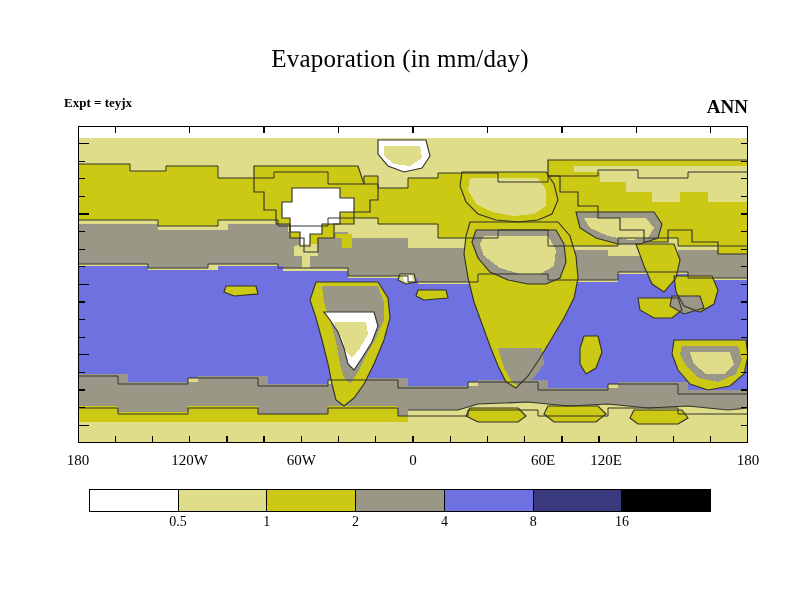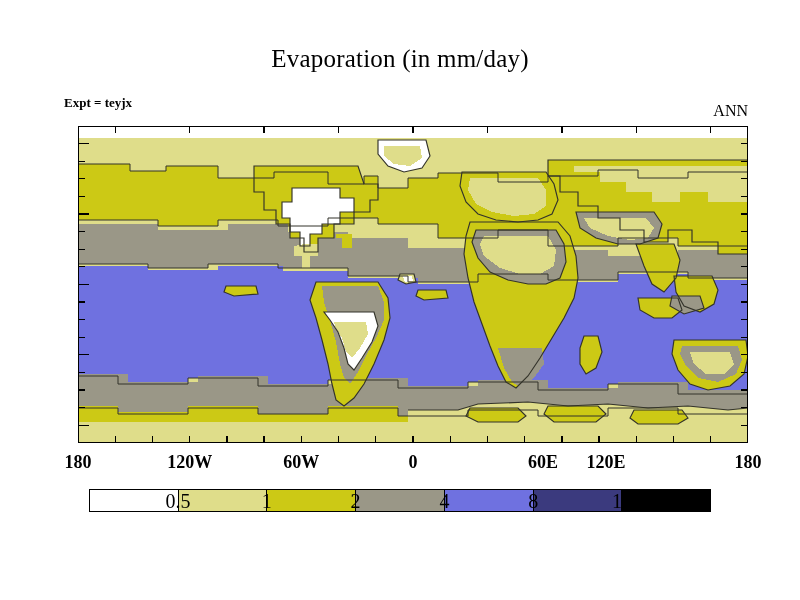--- a/index.html
+++ b/index.html
@@ -42,23 +42,23 @@
   }
   .corner-left {
     position: absolute;
     left: 64px; top: 95px;
     font-size: 13px;
     font-weight: bold;
     white-space: nowrap;
   }
   .corner-right {
     position: absolute;
-    right: 52px; top: 102px;
-    font-size: 16px;
-    font-weight: normal;
+    right: 52px; top: 96px;
+    font-size: 19px;
+    font-weight: bold;
     white-space: nowrap;
   }
 
   
   #map-area {
     position: absolute;
     left: 78px; top: 126px;
     width: 670px; height: 317px;
   }
   #map-svg { display: block; }
@@ -68,22 +68,22 @@
     left: 78px; top: 126px;
     width: 670px; height: 317px;
     border: 1.3px solid #000;
     box-sizing: border-box;
     pointer-events: none;
   }
   .xlab {
     position: absolute;
     top: 452px;
     text-align: center;
-    font-size: 18px;
-    font-weight: bold;
+    font-size: 15px;
+    font-weight: normal;
     white-space: nowrap;
     transform: translateX(-50%);
   }
 
   
   #colorbar {
     position: absolute;
     left: 89px; top: 489px;
     width: 622px; height: 23px;
     border: 1.2px solid #000;
@@ -91,23 +91,23 @@
     display: flex;
   }
   .cb-cell {
     flex: 1 1 0;
     height: 100%;
   }
   .cb-cell + .cb-cell { border-left: 1.1px solid #000; }
 
   .cb-label {
     position: absolute;
-    top: 490px;
+    top: 514px;
     text-align: right;
-    font-size: 20px;
+    font-size: 14px;
     white-space: nowrap;
     transform: translateX(-50%);
   }
 </style>
 </head>
 <body>
 
 <div id="figure">
 
   <div class="main-title">Evaporation (in mm/day)</div>

